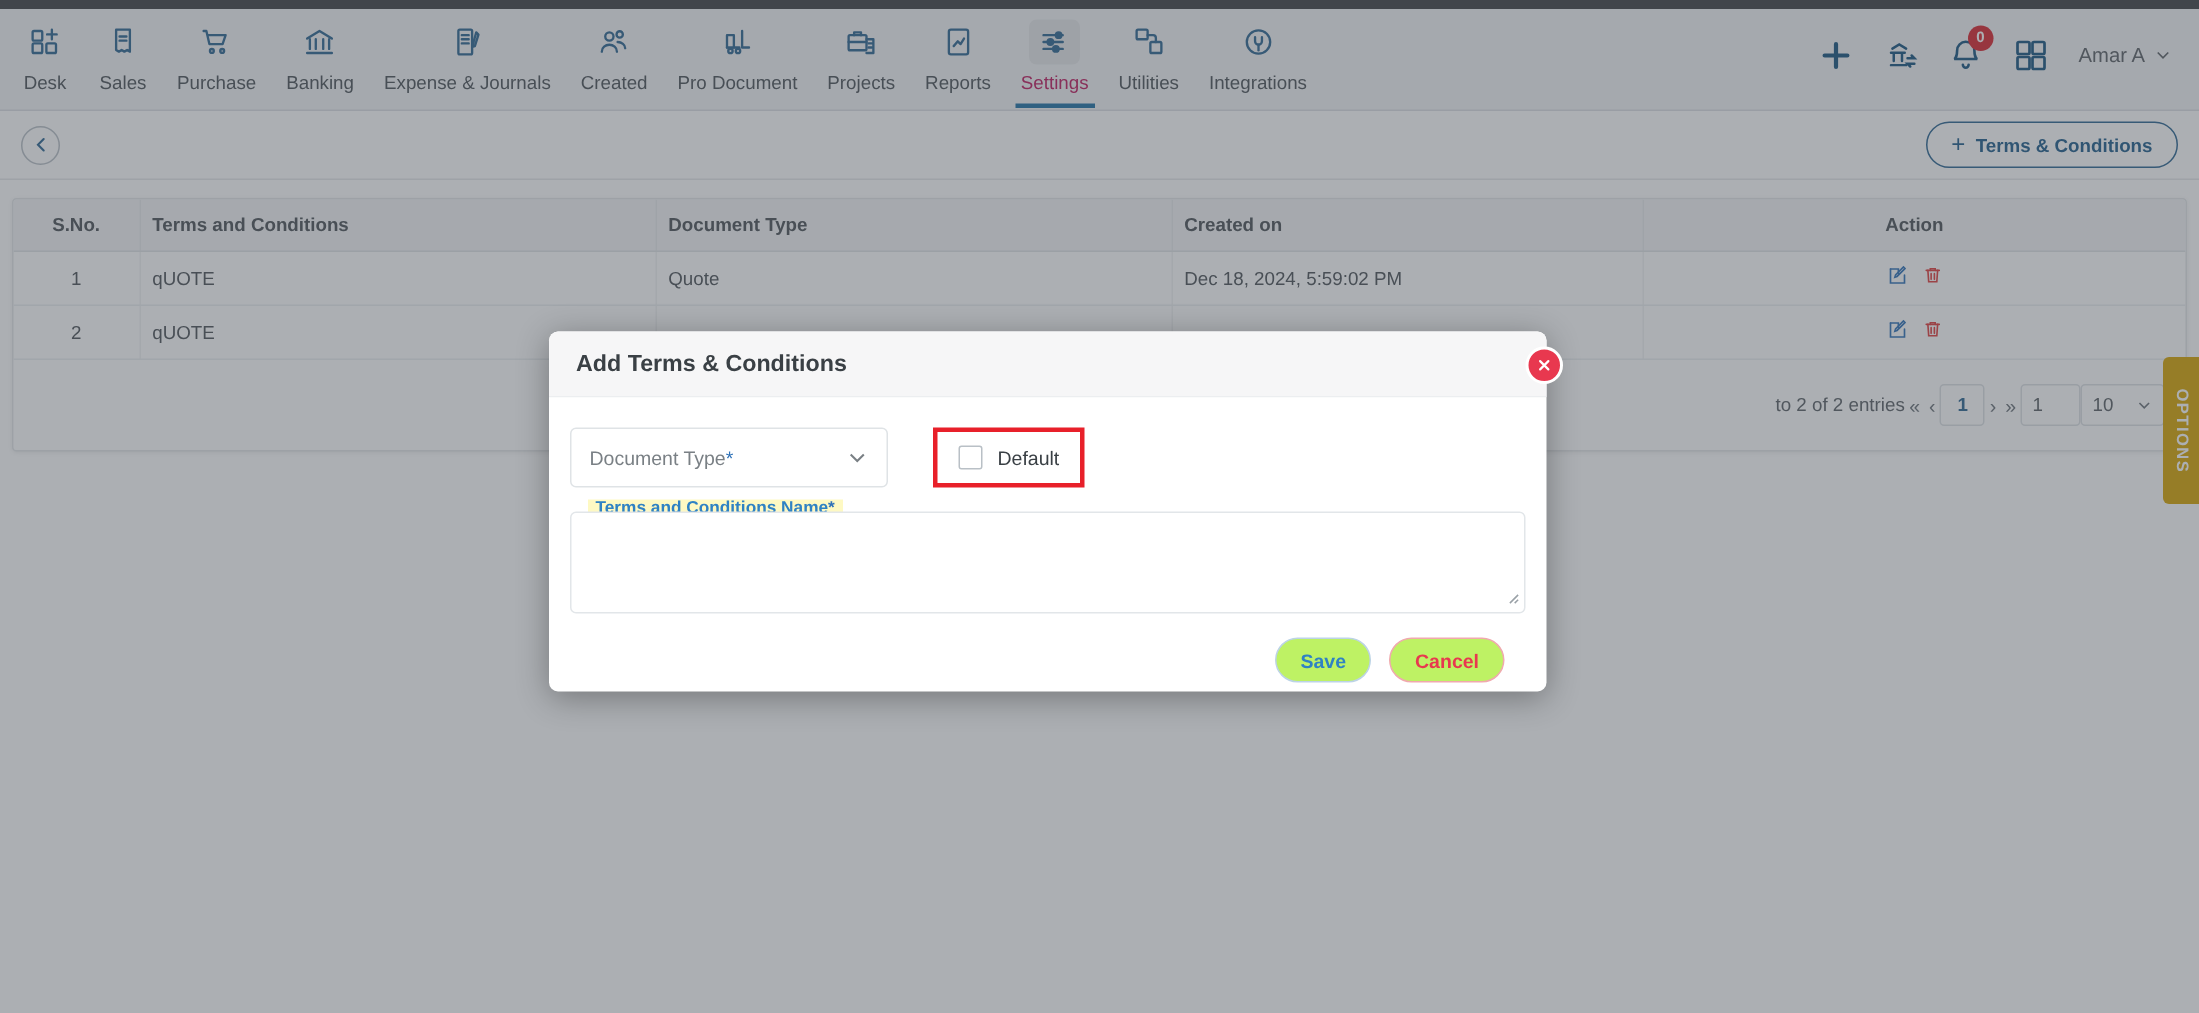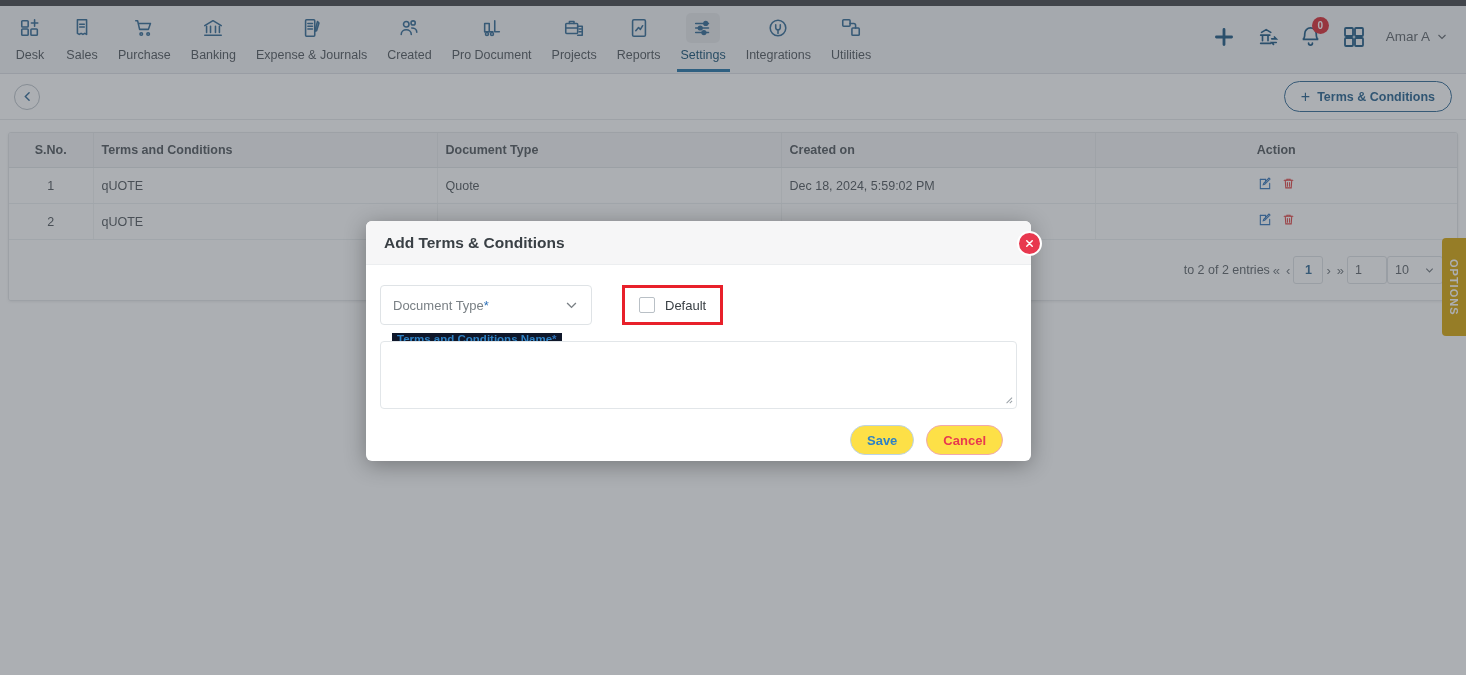--- a/index.html
+++ b/index.html
@@ -25,21 +25,21 @@
   .nav-items { display: flex; padding-left: 4px; height: 74px; }
   .nav-item {
     display: flex; flex-direction: column; align-items: center; justify-content: flex-end;
     padding: 8px 10px 0 10px; min-width: 52px; position: relative; height: 72px;
     cursor: pointer;
   }
   .nav-item .ico { height: 30px; display:flex; align-items:center; justify-content:center; color:#2a6491; }
   .nav-item .lbl {
     font-size: 12.5px; color: #4a5156; margin-top: 5px; margin-bottom:10px; white-space: nowrap;
   }
-  .nav-item.active .lbl { color: #0c4a6e; }
+  .nav-item.active .lbl { color: #be185d; }
   .nav-item.active .ico { background:#e6e8ea; border-radius:5px; padding:2px 6px; }
   .nav-item.active:after {
     content:""; position:absolute; bottom:0; left:6px; right:6px; height:3px; background:#1d6fa5;
   }
 
   .topbar-right { margin-left:auto; display:flex; align-items:center; gap:20px; padding-right:18px; }
   .tr-ico { position: relative; color:#14527f; display:flex; align-items:center; cursor:pointer; }
   .badge {
     position:absolute; top:-8px; right:-7px; background:#d9232d; color:#fff;
     font-size:10px; width:17px; height:17px; border-radius:50%;
@@ -159,38 +159,38 @@
     display:flex; align-items:center; gap:10px; background:#fff;
   }
   .chk{
     width:16px; height:16px; border:1px solid #b9c0c6; border-radius:2px; background:#fff;
     cursor:pointer;
   }
   .chk-label{ font-size:13px; color:#3a4045; }
 
   .ta-wrap{ margin-top:16px; position:relative; }
   .ta-label{
-    position:absolute; left:12px; top:-8px; background:#0f172a; padding:0 5px;
+    position:absolute; left:12px; top:-8px; background:#fef9c3; padding:0 5px;
     font-size:11.5px; color:#2f82c4; font-weight:600;
   }
   .textarea{
     width:100%; height:68px; border:1px solid #e2e6e9; border-radius:4px; background:#fff;
     position:relative;
   }
   .resize{
     position:absolute; right:3px; bottom:2px; color:#9aa1a7; font-size:11px;
     transform:rotate(0deg);
   }
 
   .modal-foot{
     display:flex; justify-content:flex-end; gap:12px; padding:16px 14px 0 14px;
   }
   .btn{
     height:30px; min-width:58px; border-radius:16px; font-size:13px; font-weight:600;
-    display:flex; align-items:center; justify-content:center; cursor:pointer; background:#fde047;
+    display:flex; align-items:center; justify-content:center; cursor:pointer; background:#bef264;
     padding:0 16px;
   }
   .btn-save{ border:1px solid #bcd3e6; color:#2f82c4; }
   .btn-cancel{ border:1px solid #f0a9ae; color:#e8384f; }
 
   .content-bg{ background:#ffffff; height:100%; }
 </style>
 </head>
 <body>
 
@@ -299,36 +299,36 @@
               <circle cx="15" cy="7" r="2" fill="#2a6491"></circle>
               <circle cx="9" cy="12" r="2" fill="#2a6491"></circle>
               <circle cx="13" cy="17" r="2" fill="#2a6491"></circle>
             </svg>
           </span>
           <span class="lbl">Settings</span>
         </div>
         <div class="nav-item">
           <span class="ico">
             <svg width="22" height="22" viewBox="0 0 24 24" fill="none" stroke="#2a6491" stroke-width="1.7" stroke-linecap="round" stroke-linejoin="round">
+              <rect x="3" y="3" width="8" height="7" rx="1"></rect>
+              <rect x="13" y="12" width="8" height="8" rx="1"></rect>
+              <path d="M11 7h4a2 2 0 0 1 2 2v3"></path>
+            </svg>
+          </span>
+          <span class="lbl">Utilities</span>
+        </div>
+        <div class="nav-item">
+          <span class="ico">
+            <svg width="22" height="22" viewBox="0 0 24 24" fill="none" stroke="#2a6491" stroke-width="1.7" stroke-linecap="round" stroke-linejoin="round">
               <circle cx="12" cy="12" r="8.5"></circle>
               <path d="M9.5 8.5v3a2.5 2.5 0 0 0 5 0v-3"></path>
               <path d="M12 14v4"></path>
             </svg>
           </span>
           <span class="lbl">Integrations</span>
-        </div>
-        <div class="nav-item">
-          <span class="ico">
-            <svg width="22" height="22" viewBox="0 0 24 24" fill="none" stroke="#2a6491" stroke-width="1.7" stroke-linecap="round" stroke-linejoin="round">
-              <rect x="3" y="3" width="8" height="7" rx="1"></rect>
-              <rect x="13" y="12" width="8" height="8" rx="1"></rect>
-              <path d="M11 7h4a2 2 0 0 1 2 2v3"></path>
-            </svg>
-          </span>
-          <span class="lbl">Utilities</span>
         </div>
       </div>
 
     <div class="topbar-right">
       <div class="tr-ico">
         <svg width="26" height="26" viewBox="0 0 24 24" fill="none" stroke="#14527f" stroke-width="2.6" stroke-linecap="round">
             <path d="M12 5v14M5 12h14"></path>
           </svg>
       </div>
       <div class="tr-ico">

